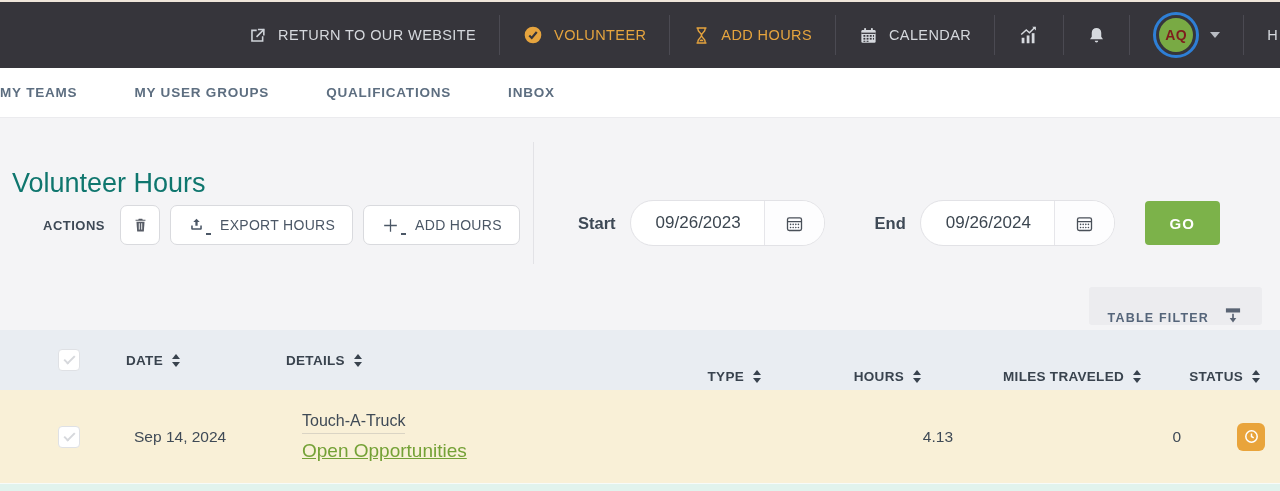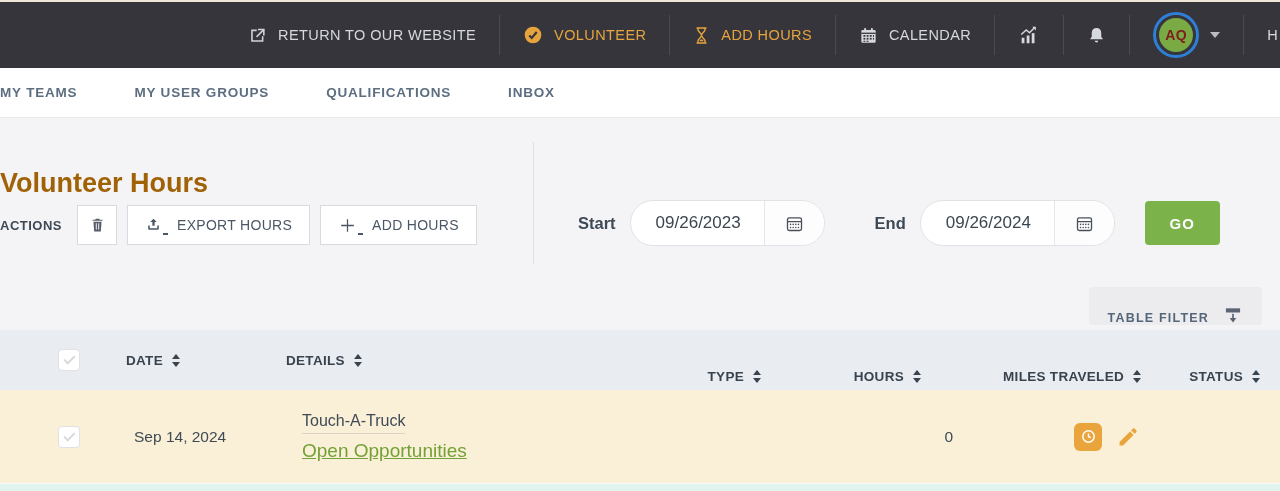--- a/index.html
+++ b/index.html
@@ -25,25 +25,25 @@
                 border-top:6px solid #b9bcc3; }
 
   
   .subnav { position:absolute; top:68px; left:0; right:0; height:50px; background:#fff;
             border-bottom:1px solid #ebebee; display:flex; align-items:center; gap:57px;
             font-size:13.5px; font-weight:700; letter-spacing:.8px; color:#5d6e80; }
   .subnav-item { cursor:pointer; white-space:nowrap; }
 
   
   .main { position:absolute; top:118px; left:0; right:0; bottom:0; background:#f4f4f6; }
-  .page-title { position:absolute; top:50px; left:0; font-size:27px; font-weight:700; color:#a16207; }
-
-  .actions-row { position:absolute; top:87px; left:0; display:flex; align-items:center; }
+  .page-title { position:absolute; top:50px; left:12px; font-size:27px; font-weight:400; color:#0f766e; }
+
+  .actions-row { position:absolute; top:87px; left:0; display:flex; align-items:center;padding-left:43px; }
   .actions-label { font-size:13px; font-weight:700; color:#3e4956; letter-spacing:.5px; margin-right:15px; }
-  .btn { background:#fff; border:1px solid #d9dade; border-radius:0; height:40px;
+  .btn { background:#fff; border:1px solid #d9dade; border-radius:7px; height:40px;
          display:flex; align-items:center; padding:0 17px; font-size:14px; color:#4b5766;
          letter-spacing:.3px; cursor:pointer; margin-right:10px; }
   .btn.icon-only { width:40px; padding:0; justify-content:center; }
   .btn .blabel { margin-left:9px; }
   .icon-underscore { width:5px; height:2px; background:#4b5766; align-self:flex-end; margin:0 0 9px 1px; }
 
   .vdiv { position:absolute; left:533px; top:24px; width:1px; height:122px; background:#e2e2e6; }
 
   
   .filterbar { position:absolute; top:82px; left:578px; display:flex; align-items:center; }
@@ -358,20 +358,21 @@
         <span class="checkbox">
           <span class="checkmark"></span>
         </span>
       </div>
       <div class="cell left">Sep 14, 2024</div>
       <div class="cell left">
         <div><span class="details-title">Touch-A-Truck</span></div>
         <div><span class="details-link">Open Opportunities</span></div>
       </div>
       <div class="cell right"></div>
+      <div class="cell right">4.13</div>
       <div class="cell right">0</div>
       <div class="cell status-cell">
         <span class="clock-badge">
           <svg width="19" height="19" viewBox="0 0 24 24" fill="none" stroke="#fff" stroke-width="1.9">
             <circle cx="12" cy="12" r="7.2"></circle>
             <path d="M12 8.3V12l2.8 1.7"></path>
           </svg>
         </span>
         <span class="pencil-btn">
           <svg width="26" height="26" viewBox="0 0 24 24" fill="#e9a43b">

